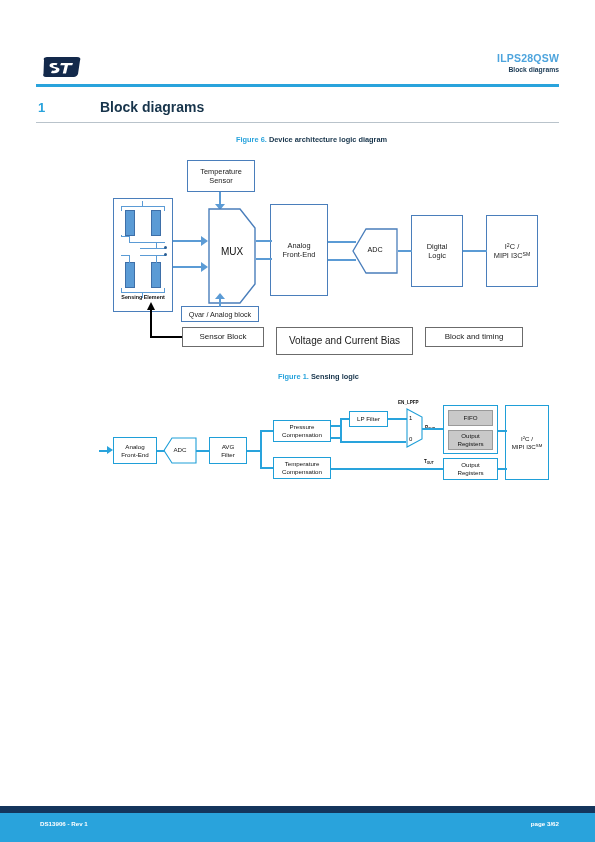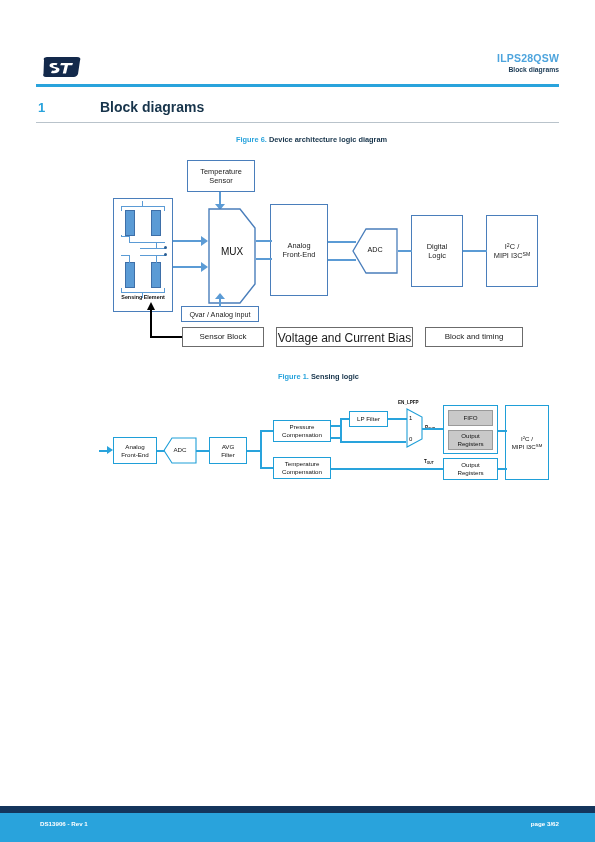--- a/index.html
+++ b/index.html
@@ -131,21 +131,21 @@
   <div class="arrowhead" style="left:201px;top:236px;border-top:5px solid transparent;border-bottom:5px solid transparent;border-left:7px solid #5b9bd5;"></div>
   <div class="wire1 h" style="left:173px;top:266px;width:30px;"></div>
   <div class="arrowhead" style="left:201px;top:262px;border-top:5px solid transparent;border-bottom:5px solid transparent;border-left:7px solid #5b9bd5;"></div>
 
   <svg id="mux" viewBox="0 0 48 96" preserveAspectRatio="none">
     <polygon points="1,1 32,1 47,20 47,76 32,95 1,95" fill="#ffffff" stroke="#4a7ebb" stroke-width="1.4"></polygon>
   </svg>
   <div id="mux-label">MUX</div>
 
   <div class="b1" style="left:181px;top:306px;width:78px;height:16px;font-size:7.2px;">
-    <span>Qvar / Analog input</span>
+    <span>Qvar / Analog block</span>
   </div>
   <div class="wire1 v" style="left:219px;top:298px;height:9px;"></div>
   <div class="arrowhead" style="left:215px;top:293px;border-left:5px solid transparent;border-right:5px solid transparent;border-bottom:6px solid #5b9bd5;"></div>
 
   <div class="b1" style="left:270px;top:204px;width:58px;height:92px;">
     <span>Analog<br>Front-End</span>
   </div>
   <div class="wire1 h" style="left:256px;top:240px;width:16px;"></div>
   <div class="wire1 h" style="left:256px;top:258px;width:16px;"></div>
 
@@ -162,21 +162,21 @@
   <div class="wire1 h" style="left:398px;top:250px;width:14px;"></div>
 
   <div class="b1" style="left:486px;top:215px;width:52px;height:72px;">
     <span>I<sup>2</sup>C /<br>MIPI I3C<sup>SM</sup></span>
   </div>
   <div class="wire1 h" style="left:463px;top:250px;width:24px;"></div>
 
   <div class="b1" style="left:182px;top:327px;width:82px;height:20px;border-color:#6b6b6b;font-size:8px;">
     <span>Sensor Block</span>
   </div>
-  <div class="b1" style="left:276px;top:327px;width:137px;height:20px;border-color:#6b6b6b;font-size:12px;align-items:flex-end;">
+  <div class="b1" style="left:276px;top:327px;width:137px;height:28px;border-color:#6b6b6b;font-size:10px;">
     <span>Voltage and Current Bias</span>
   </div>
   <div class="b1" style="left:425px;top:327px;width:98px;height:20px;border-color:#6b6b6b;font-size:8px;">
     <span>Block and timing</span>
   </div>
 
   <div style="position:absolute;left:150px;top:336px;width:32px;height:1.6px;background:#000;"></div>
   <div style="position:absolute;left:150px;top:310px;width:1.6px;height:27px;background:#000;"></div>
   <div class="arrowhead" style="left:147px;top:302px;border-left:4.5px solid transparent;border-right:4.5px solid transparent;border-bottom:8px solid #000;"></div>
 </div>

